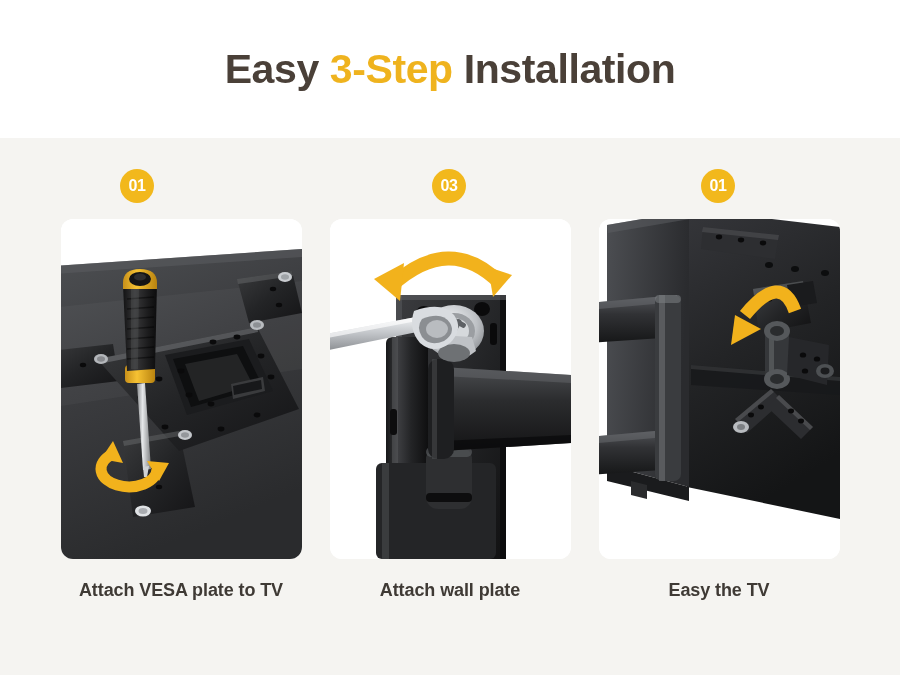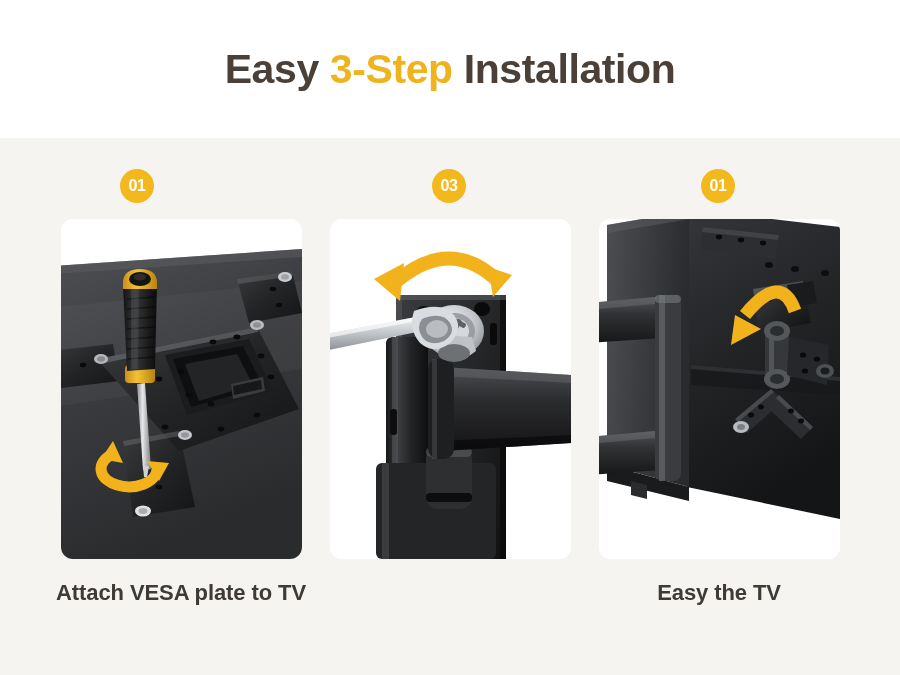--- a/index.html
+++ b/index.html
@@ -92,21 +92,21 @@
     height: 340px;
     border-radius: 12px;
     background: #ffffff;
     overflow: hidden;
     position: relative;
     flex: none;
   }
 
   .step-caption {
     margin-top: 21px;
-    font-size: 22px;
+    font-size: 18px;
     font-weight: bold;
     color: #3f3a35;
     text-align: center;
     letter-spacing: -0.1px;
     white-space: nowrap;
   }
 
   .art { position: absolute; inset: 0; }
   .art svg { display: block; width: 100%; height: 100%; }
 </style>
@@ -345,20 +345,21 @@
 
             <g>
               <path d="M 62 66 Q 120 14 170 64" fill="none" stroke="#f2b21c" stroke-width="14" stroke-linecap="butt"></path>
               <path d="M 44 60 L 74 44 L 70 82 Z" fill="#f2b21c"></path>
               <path d="M 182 56 L 158 48 L 163 78 Z" fill="#f2b21c"></path>
             </g>
           </svg>
         </div>
       </div>
 
+      <div class="step-caption">Attach wall plate</div>
     </div>
 
     <div class="step s3">
       <div class="step-badge">01</div>
 
       <div class="step-card">
         <div class="art">
           <svg viewBox="0 0 241 340" preserveAspectRatio="xMidYMid slice">
             <defs>
               <linearGradient id="tv3" x1="0" y1="0" x2="0.3" y2="1">

